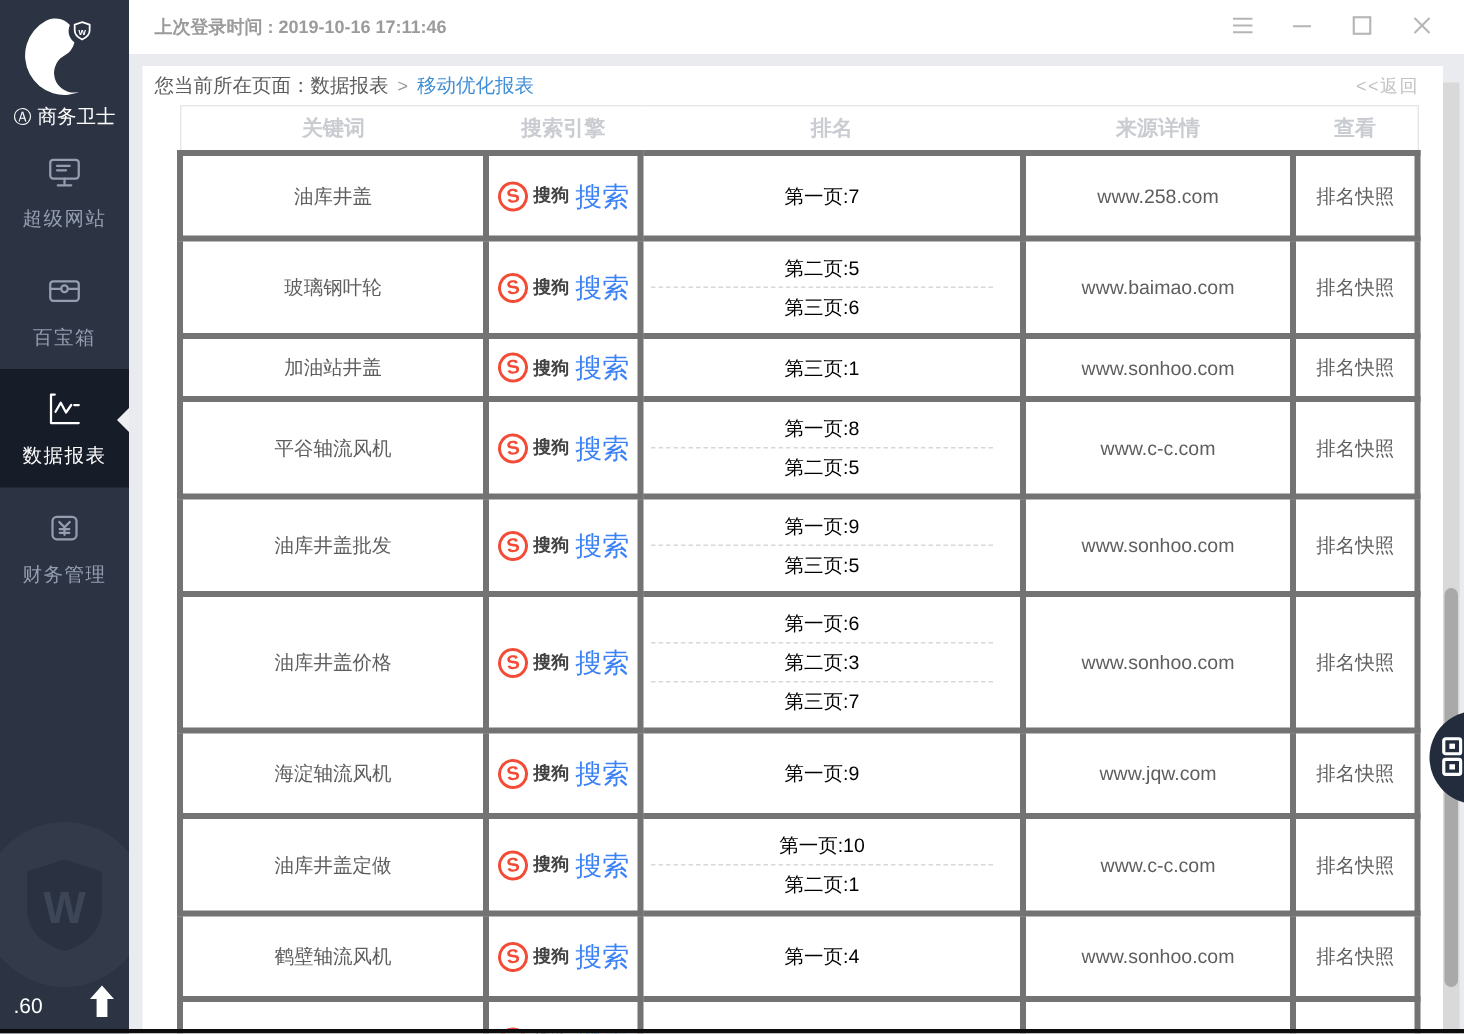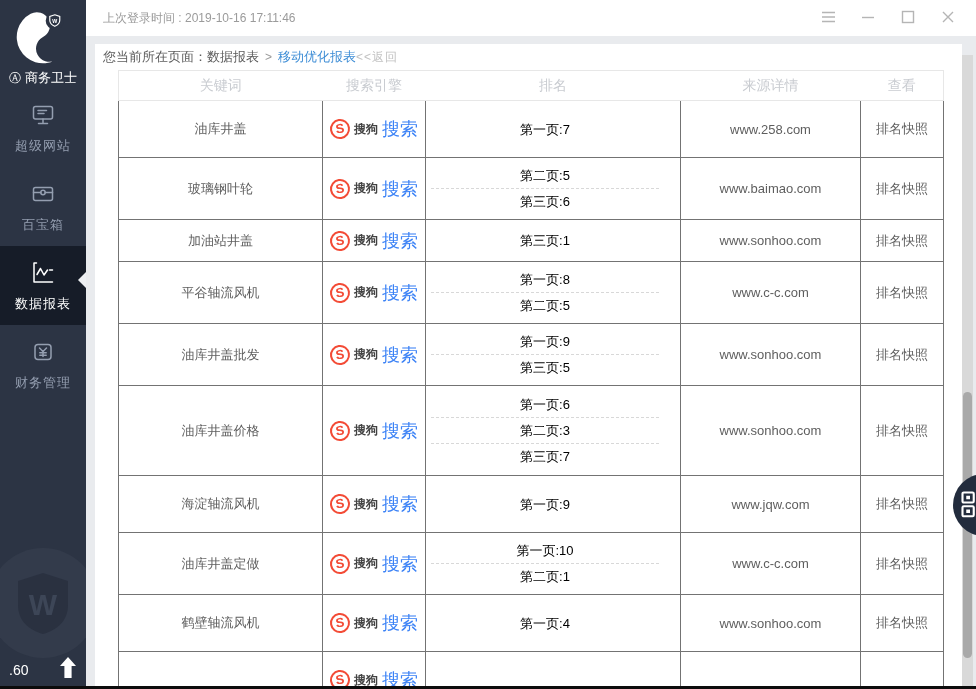--- a/index.html
+++ b/index.html
@@ -21,38 +21,38 @@
   .nav-item.selected::after{content:'';position:absolute;right:0;top:50%;margin-top:-14px;
             border-top:8px solid transparent;border-bottom:8px solid transparent;border-right:8px solid #edeff2;}
   .watermark{position:absolute;left:-12px;top:548px;width:110px;height:110px;border-radius:50%;background:#333b4b;}
   .watermark svg{position:absolute;left:26px;top:22px;}
   .version{position:absolute;left:9px;bottom:11px;color:#fff;font-size:14px;}
   .to-top{position:absolute;right:5px;bottom:7px;width:26px;height:26px;background:none;border:none;padding:0;cursor:pointer;}
 
   
   .main{position:absolute;left:86px;top:0;right:0;bottom:0;}
   .topbar{height:36px;background:#fff;display:flex;align-items:center;justify-content:space-between;padding:0 20px 0 17px;}
-  .login-text{font-size:12px;color:#9b9b9b;}
+  .login-text{font-size:12px;color:#9b9b9b;font-weight:bold;}
   .win-controls{display:flex;align-items:center;gap:24px;}
   .win-btn{background:none;border:none;padding:0;width:16px;height:16px;display:flex;align-items:center;justify-content:center;cursor:pointer;}
 
   .content{position:absolute;top:36px;left:0;right:0;bottom:0;background:#e9ebee;overflow:hidden;}
   .card{position:absolute;left:9px;top:8px;width:867px;height:700px;background:#fff;}
-  .crumb-row{height:26px;display:flex;align-items:center;justify-content:flex-start;padding:0 16px 0 8px;}
+  .crumb-row{height:26px;display:flex;align-items:center;justify-content:space-between;padding:0 16px 0 8px;}
   .breadcrumb{font-size:13px;color:#5c5c5c;}
   .breadcrumb .sep{color:#9a9a9a;margin:0 6px;font-size:12px;}
   .breadcrumb .crumb-link{color:#3f8ed6;text-decoration:none;cursor:pointer;}
   .back-link{color:#c2c2c2;font-size:12px;letter-spacing:1px;text-decoration:none;cursor:pointer;}
 
   table.report{margin-left:23px;width:825px;border-collapse:collapse;table-layout:fixed;}
-  table.report th{height:27px;font-size:14px;font-weight:normal;color:#c9ccd1;
+  table.report th{height:27px;font-size:14px;font-weight:bold;color:#c9ccd1;
                   border:none;border-top:1px solid #e7e7e7;border-bottom:1px solid #e7e7e7;}
   table.report th:first-child{border-left:1px solid #e7e7e7;}
   table.report th:last-child{border-right:1px solid #e7e7e7;}
-  table.report td{border:1px solid #737373;text-align:center;vertical-align:middle;font-size:13px;color:#5e5e5e;padding:5px;}
+  table.report td{border:4px solid #737373;text-align:center;vertical-align:middle;font-size:13px;color:#5e5e5e;padding:5px;}
   td.rank-cell{text-align:left;padding-left:18px;}
   .rank-line{height:25px;line-height:25px;width:228px;border-bottom:1px dashed #d8d8d8;font-size:13px;color:#000000;}
   .rank-line:last-child{border-bottom:none;}
   td.source-cell{color:#8e8e8e;}
   td.view-cell{color:#4e4e4e;cursor:pointer;}
   .engine{display:inline-flex;align-items:center;gap:4px;}
   .sogou-badge{width:16px;height:16px;border:2px solid #f34b36;border-radius:50%;color:#f34b36;
                font-weight:bold;font-size:13px;line-height:16px;text-align:center;display:inline-block;transform:rotate(-8deg);}
   .engine .t1{color:#434343;font-weight:bold;font-size:12px;}
   .engine .t2{color:#3b82f6;font-size:18px;}

